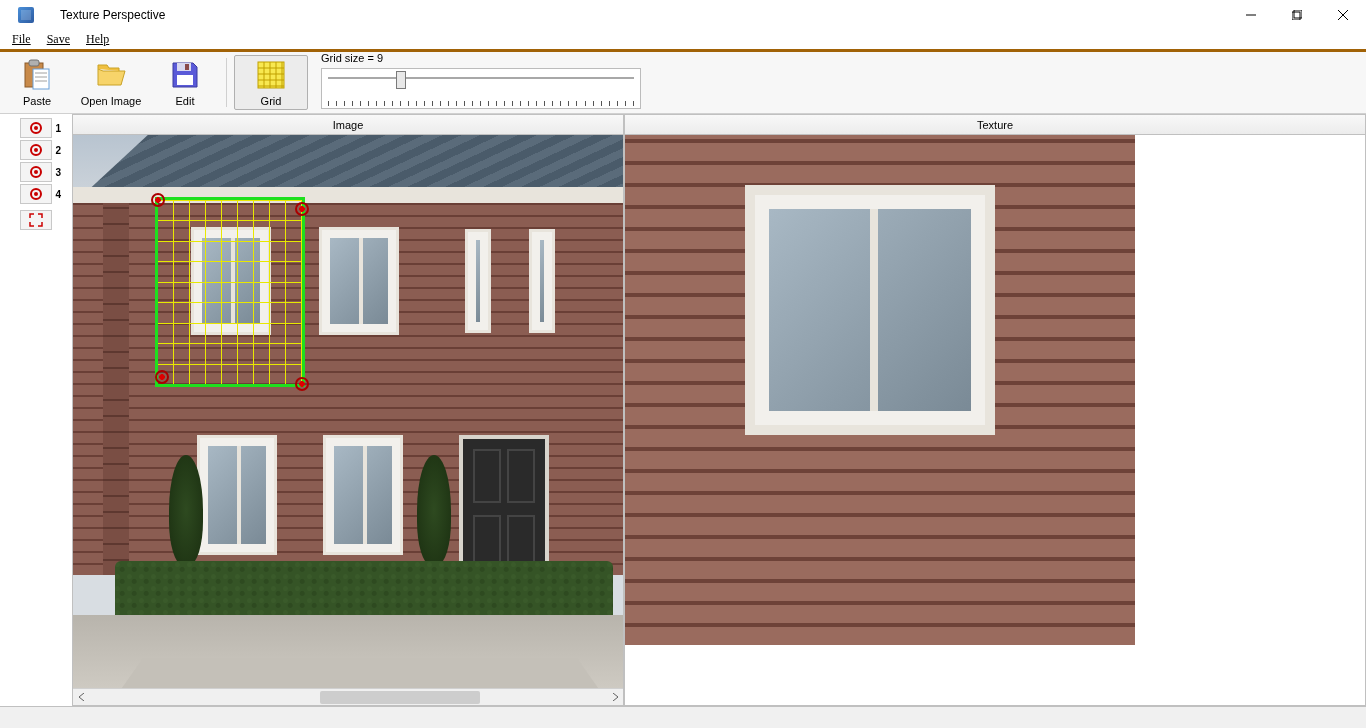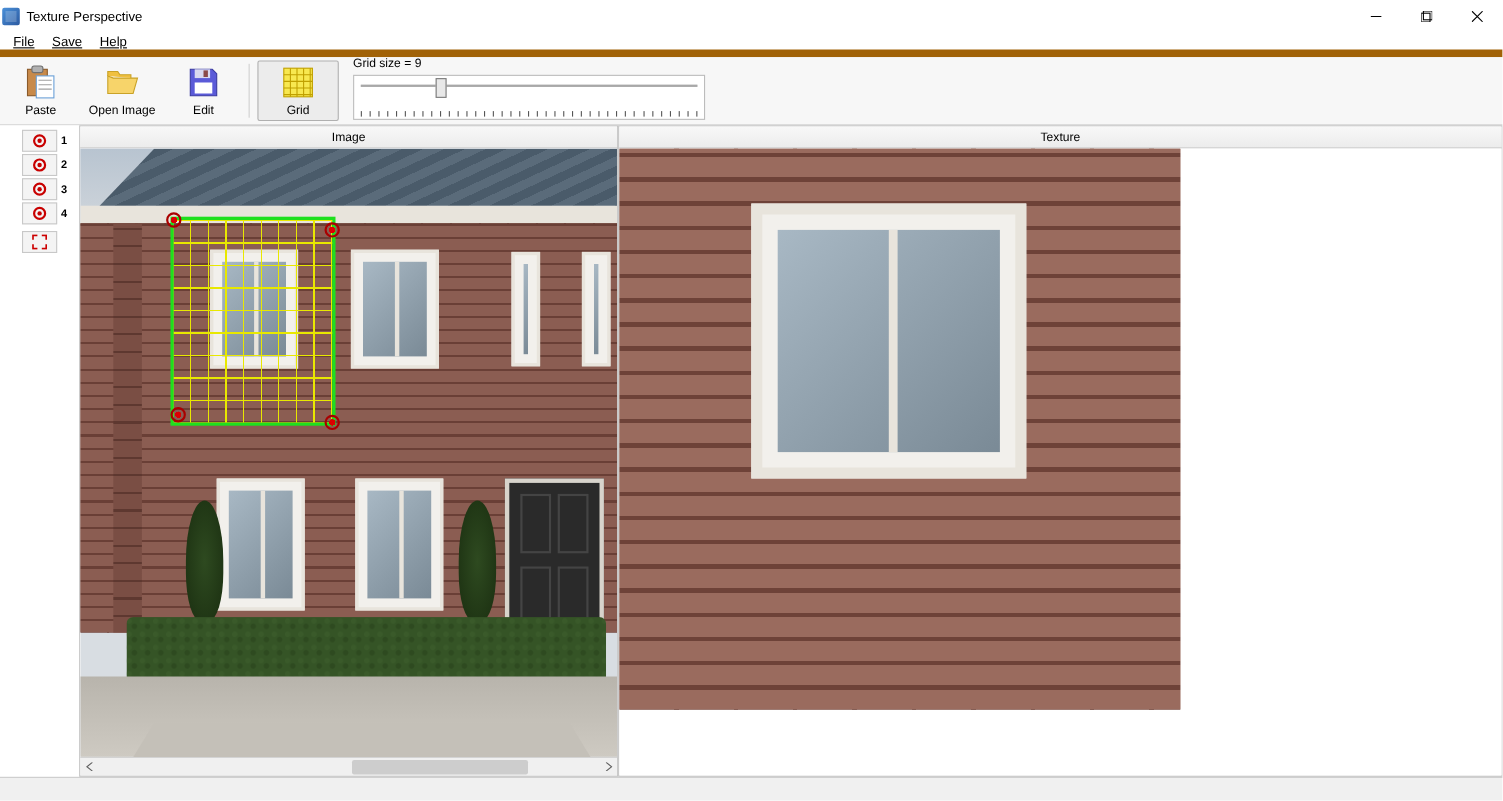--- a/index.html
+++ b/index.html
@@ -1,27 +1,27 @@
 <!DOCTYPE html>
 <html><head>
 <meta charset="utf-8">
 <style>
 * { box-sizing: border-box; margin: 0; padding: 0; }
 body { font-family: "Segoe UI", Tahoma, sans-serif; font-size: 12px; background: #fff; color: #000; overflow: hidden; width: 1366px; height: 728px; }
 
 
-.title-bar { height: 30px; display: flex; align-items: center; padding-left: 2px; background: #fff; }
+.title-bar { height: 30px; display: flex; align-items: center; padding-left: 18px; background: #fff; gap: 20px; }
 .title-bar .app-icon { width: 16px; height: 16px; margin-right: 6px; background: linear-gradient(135deg,#4a90d9,#2c5aa0); border-radius: 2px; position: relative; }
 .title-bar .app-icon::after { content:""; position:absolute; inset:3px; background:#fff3; }
 .title-bar .title-text { font-size: 12px; }
 .win-controls { margin-left: auto; display: flex; }
 .win-btn { width: 46px; height: 30px; display: flex; align-items: center; justify-content: center; }
 
 
-.menu-bar { height: 22px; display: flex; align-items: center; padding-left: 4px; border-bottom: 7px solid #a16207; }
+.menu-bar { height: 22px; display: flex; align-items: center; padding-left: 4px; border-bottom: 3px solid #a16207; font-family: Liberation Serif, serif; }
 .menu-item { padding: 2px 8px; }
 .menu-item span { text-decoration: underline; text-decoration-color: currentColor; }
 
 
 .toolbar { height: 62px; display: flex; align-items: stretch; border-bottom: 1px solid #d0d0d0; background: #f7f7f7; }
 .tool-btn { width: 74px; display: flex; flex-direction: column; align-items: center; justify-content: center; gap: 4px; font-size: 11px; }
 .tool-btn.active { border: 1px solid #b0b0b0; background: #ececec; margin: 3px; border-radius: 2px; }
 .tool-icon { width: 32px; height: 32px; display: flex; align-items: center; justify-content: center; }
 .sep { width: 1px; background: #d0d0d0; margin: 6px 4px; }
 
@@ -39,21 +39,21 @@
 .main { display: flex; height: 592px; }
 .side-tools { width: 72px; padding-top: 4px; display: flex; flex-direction: column; align-items: center; gap: 2px; background: #fff; }
 .side-btn { width: 32px; height: 20px; border: 1px solid #c8c8c8; background: #f4f4f4; display: flex; align-items: center; justify-content: center; position: relative; }
 .side-btn .target { width: 12px; height: 12px; border: 2px solid #c80000; border-radius: 50%; position: relative; }
 .side-btn .target::after { content:""; position:absolute; inset:2px; background:#c80000; border-radius:50%; }
 .side-btn .num { position: absolute; right: -10px; font-size: 10px; font-weight: bold; }
 .side-btn.fit svg { width: 14px; height: 14px; }
 
 .panels { flex: 1; display: flex; }
 .panel { display: flex; flex-direction: column; border: 1px solid #c0c0c0; margin: 0; }
-.panel.left { width: 490px; }
+.panel.left { width: 552px; }
 .panel.right { flex: 1; }
 .panel-header { height: 20px; background: linear-gradient(#f8f8f8,#ececec); border-bottom: 1px solid #c0c0c0; text-align: center; font-size: 11px; line-height: 20px; }
 .panel-body { flex: 1; position: relative; overflow: hidden; background: #fff; }
 
 
 .hscroll { height: 17px; background: #f0f0f0; border-top: 1px solid #d0d0d0; display: flex; align-items: center; }
 .scroll-arrow { width: 17px; height: 17px; display: flex; align-items: center; justify-content: center; color: #606060; }
 .scroll-track { flex: 1; position: relative; height: 17px; }
 .scroll-thumb { position: absolute; top: 2px; height: 13px; background: #cdcdcd; border-radius: 2px; }
 

